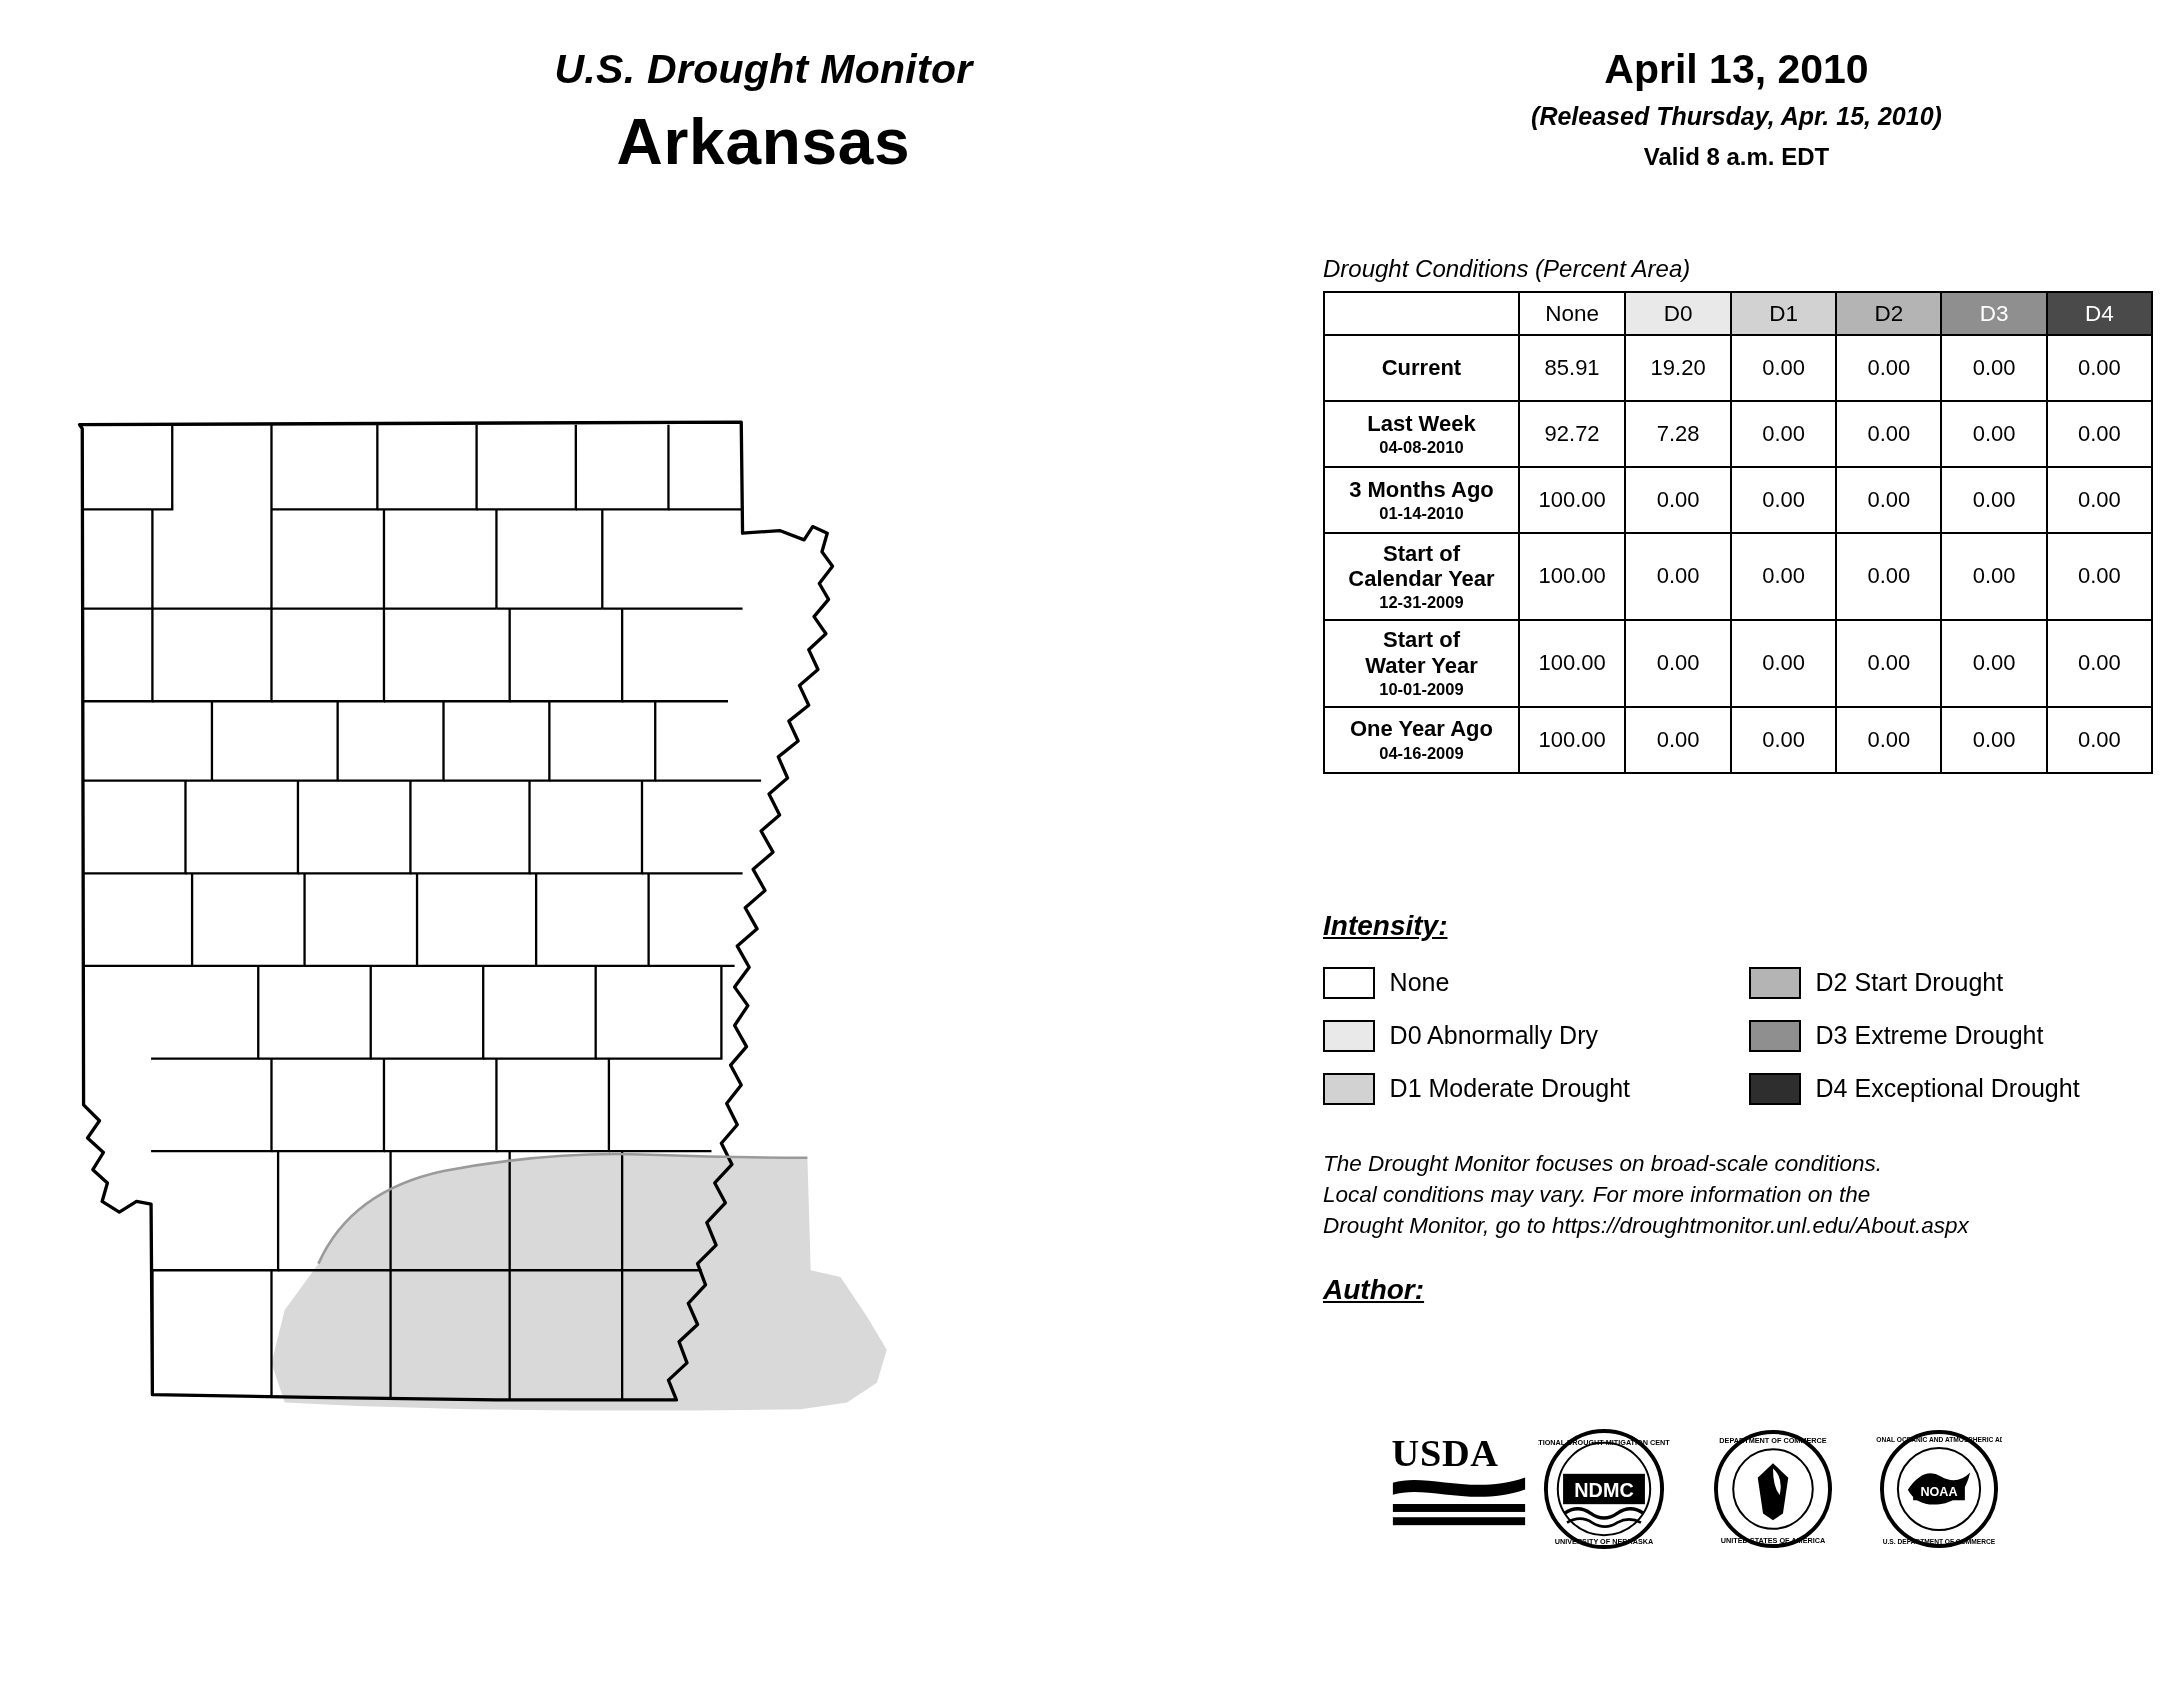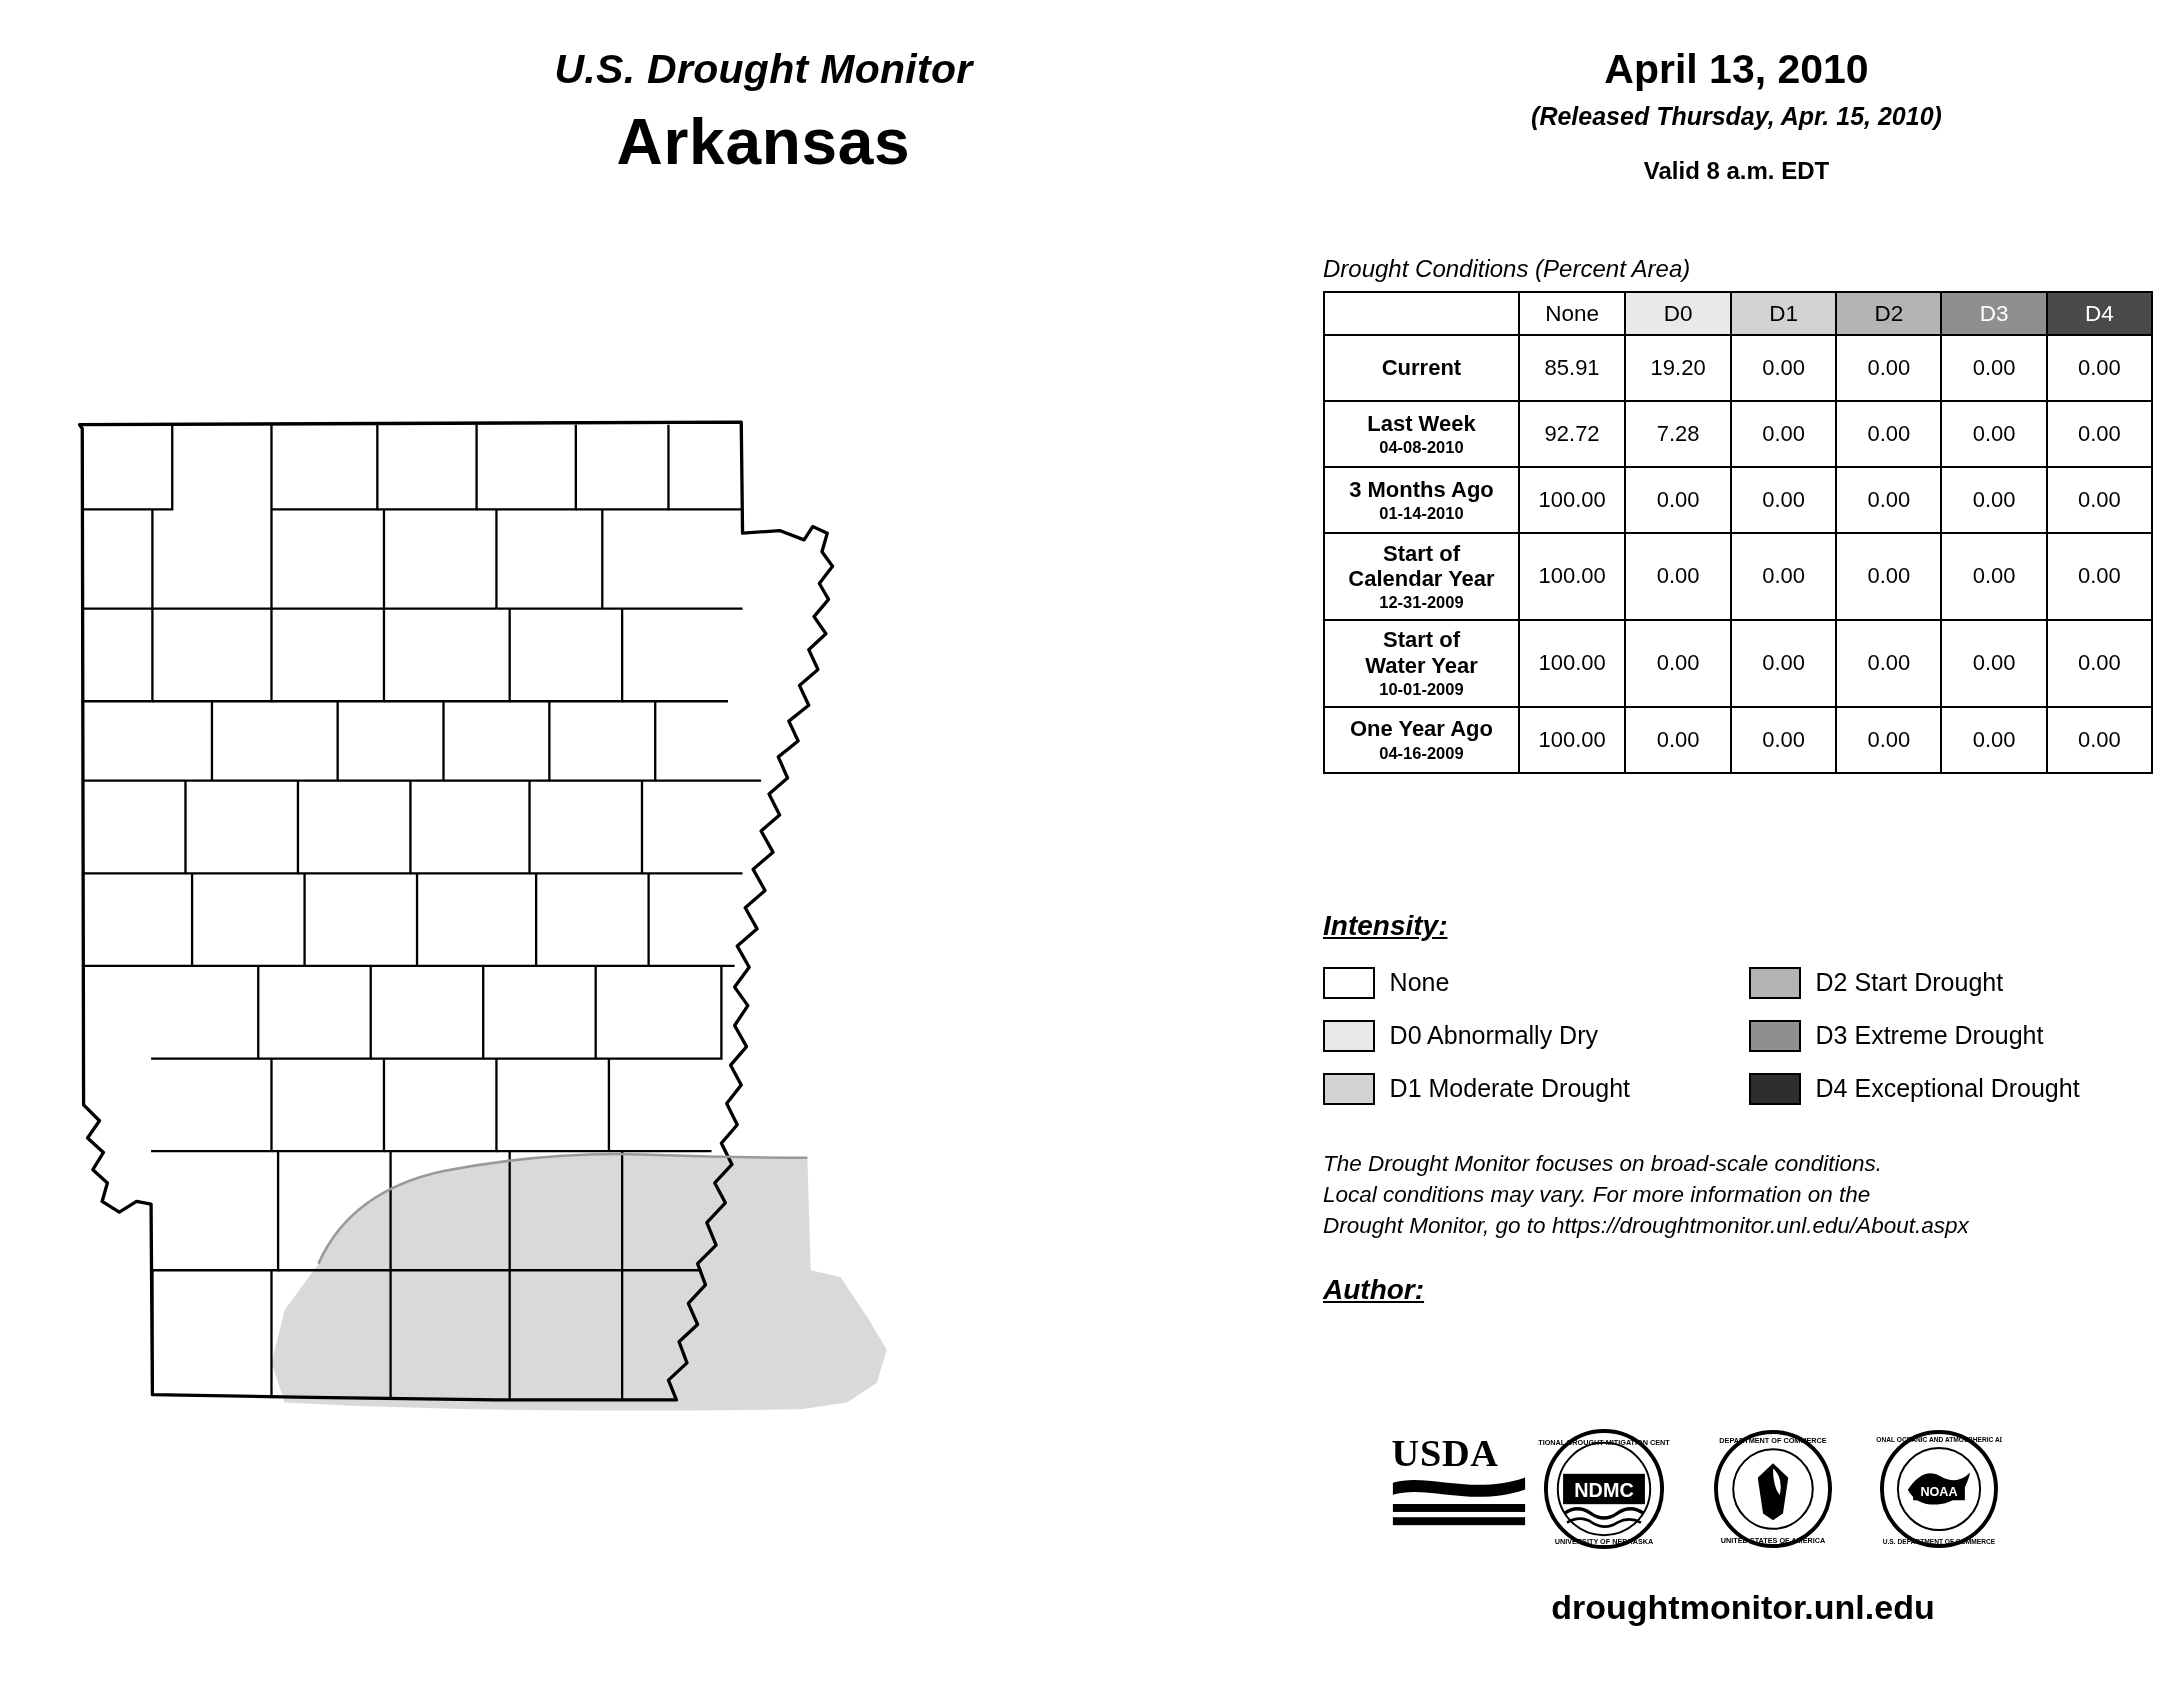--- a/index.html
+++ b/index.html
@@ -56,21 +56,21 @@
   }
   .rh-released {
     font-size: 25px;
     font-weight: bold;
     font-style: italic;
     margin-top: 9.3px;
   }
   .rh-valid {
     font-size: 24px;
     font-weight: bold;
-    margin-top: 26px;
+    margin-top: 12px;
   }
 
   
   .table-caption {
     position: absolute;
     left: 1323px;
     top: 255px;
     width: 827px;
     text-align: left;
     font-size: 24px;
@@ -410,21 +410,20 @@
         <circle cx="95" cy="95" r="62" fill="none" stroke="#000" stroke-width="3"></circle>
         <text x="95" y="24" text-anchor="middle" font-family="Liberation Sans, sans-serif" font-size="10" font-weight="bold">NATIONAL OCEANIC AND ATMOSPHERIC ADMIN</text>
         <text x="95" y="178" text-anchor="middle" font-family="Liberation Sans, sans-serif" font-size="10" font-weight="bold">U.S. DEPARTMENT OF COMMERCE</text>
         <path d="M48 96 q24 -36 50 -20 q24 14 44 -6 q-10 44 -46 48 q-34 4 -48 -22 Z" fill="#000"></path>
         <rect x="56" y="86" width="78" height="26" fill="#000"></rect>
         <text x="95" y="106" text-anchor="middle" fill="#fff" font-family="Liberation Sans, sans-serif" font-size="19" font-weight="bold">NOAA</text>
       </svg>
     </div>
   </div>
 
-  <div class="footer-url">droughtmonitor.unl.edu</div>
 
   <div class="map-wrap">
     <svg width="1224" height="1092" viewBox="0 0 1850 1650">
 
       <g>
         <path d="M371 1290 Q 420 1180, 560 1150 Q 720 1120, 860 1125 Q 1010 1130, 1110 1130
                  L 1115 1300 L 1160 1310 L 1200 1370 L 1230 1420 L 1215 1470 L 1170 1500
                  L 1100 1510 L 940 1512 L 760 1512 L 600 1510 L 430 1505 L 320 1500
                  L 300 1440 L 320 1360 Z" fill="#d9d9d9" stroke="none"></path>
       </g>

